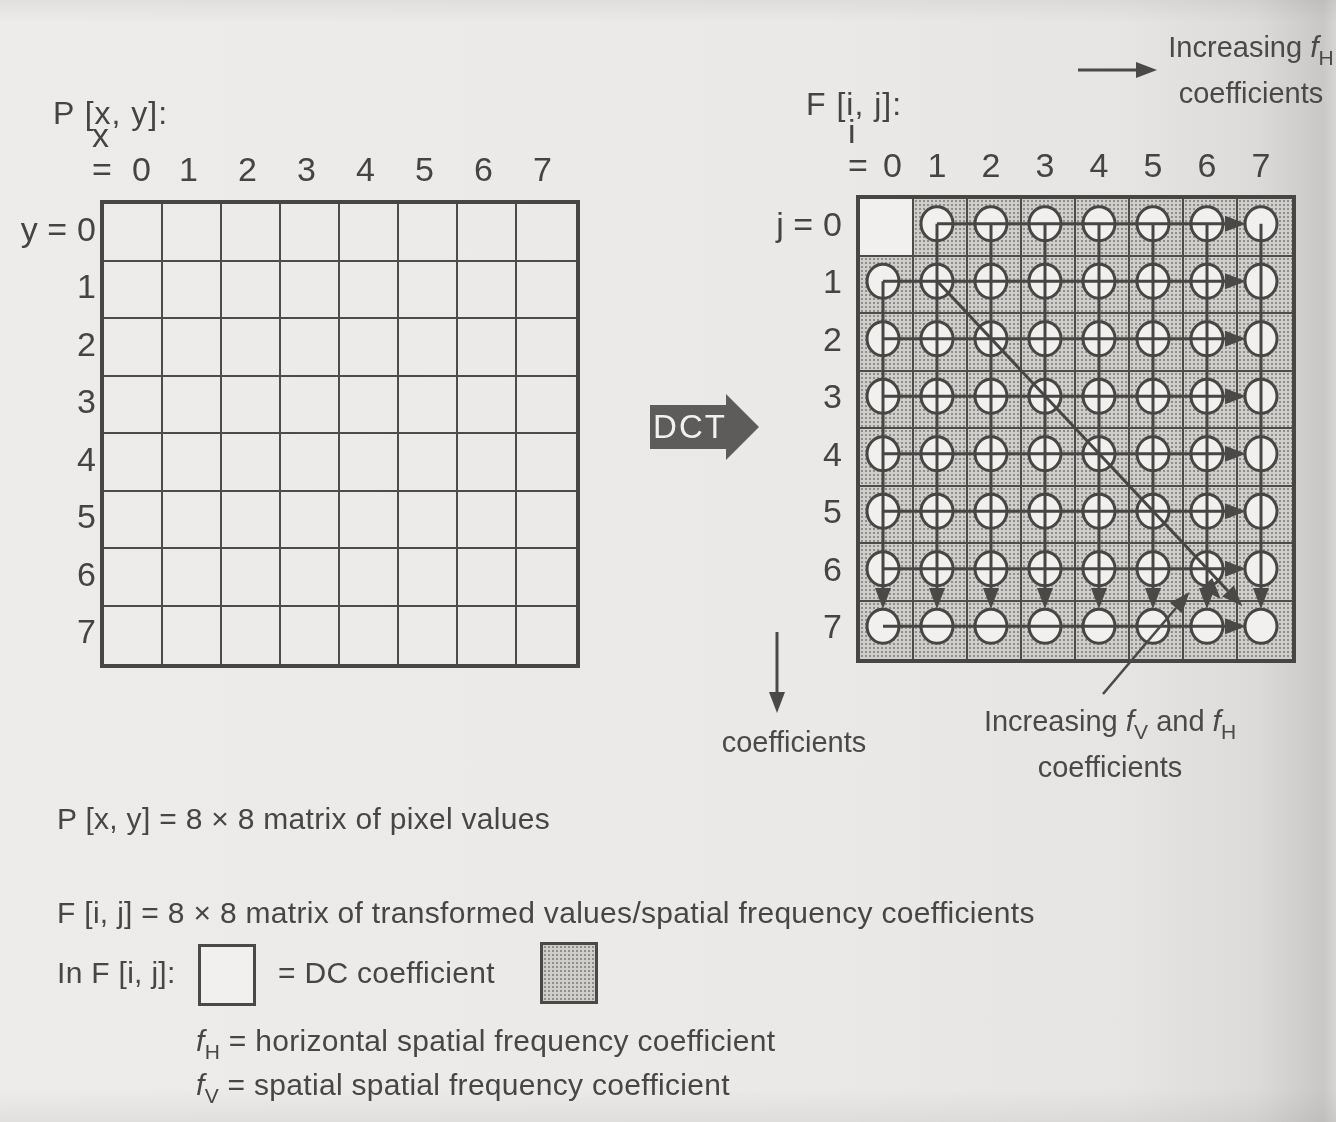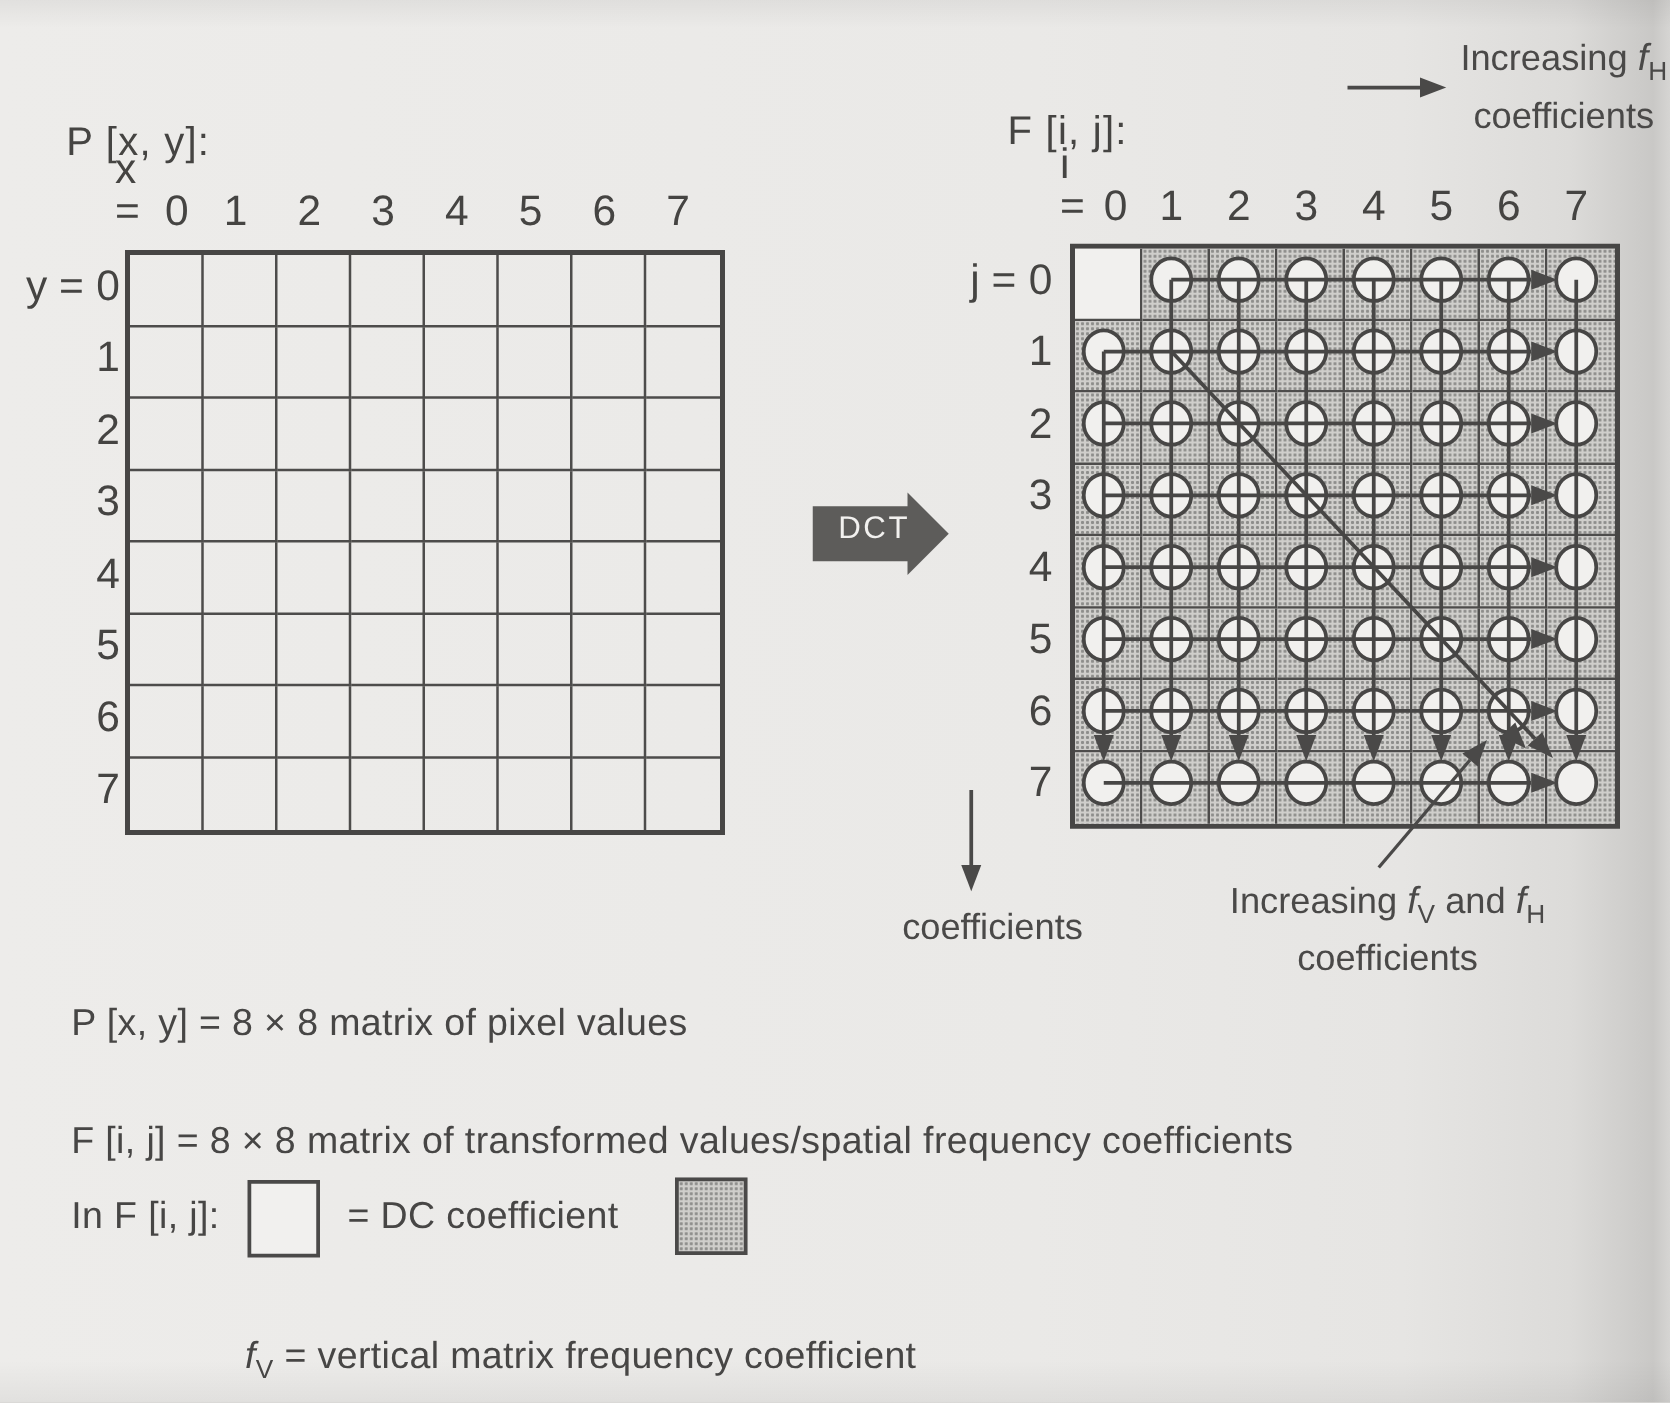--- a/index.html
+++ b/index.html
@@ -34,22 +34,22 @@
   .cslot.first{transform:translateX(-8px);}
   .rowaxis{position:absolute;}
   .rslot{position:absolute;right:0;width:100%;display:flex;align-items:center;
          justify-content:flex-end;gap:10px;font-size:34px;line-height:1;}
   
   .ann{position:absolute;font-size:29px;line-height:1.38;text-align:center;color:#4a4948;}
   .ann .l1{white-space:nowrap;}
   .fvar{font-style:italic;font-size:30px;}
   .sub{font-size:21px;vertical-align:-8px;}
   
-  #dct-label{left:652px;top:408px;width:76px;text-align:right;color:#f2f1ef;
-             font-size:25px;letter-spacing:2px;}
+  #dct-label{left:652px;top:408px;width:76px;text-align:center;color:#f2f1ef;
+             font-size:33px;letter-spacing:2px;}
   
   .leg{position:absolute;font-size:30px;letter-spacing:0.3px;white-space:nowrap;color:#474645;}
   .swatch{position:absolute;width:52px;height:56px;border:3.5px solid #4a4948;}
   .swatch.white{background:#f1f0ee;}
   .swatch.gray{background-color:#cfcecb;
          background-image:radial-gradient(circle,#8e8e8c 1.05px,rgba(0,0,0,0) 1.4px);
          background-size:4px 4px;}
   svg{position:absolute;pointer-events:none;}
 </style>
 </head>
@@ -367,17 +367,20 @@
     <div class="l1"><span>Increasing </span><span class="fvar">f</span><span class="sub">V</span><span> and </span><span class="fvar">f</span><span class="sub">H</span></div>
     <div class="l2">coefficients</div>
   </div>
 
   <div class="leg" style="left:57px;top:802px;">P [x, y] = 8 × 8 matrix of pixel values</div>
   <div class="leg" style="left:57px;top:896px;">F [i, j] = 8 × 8 matrix of transformed values/spatial frequency coefficients</div>
   <div class="leg" style="left:57px;top:956px;">In F [i, j]:</div>
   <div class="swatch white" style="left:198px;top:944px;"></div>
   <div class="leg" style="left:278px;top:956px;">= DC coefficient</div>
   <div class="swatch gray" style="left:540px;top:942px;"></div>
+  <div class="leg" style="left:196px;top:1024px;">
+    <span class="fvar">f</span><span class="sub">H</span> <span>= horizontal spatial frequency coefficient</span>
+  </div>
   <div class="leg" style="left:196px;top:1068px;">
-    <span class="fvar">f</span><span class="sub">V</span> <span>= vertical matrix frequency coefficient</span>
+    <span class="fvar">f</span><span class="sub">V</span> <span>= spatial spatial frequency coefficient</span>
   </div>
 
 </div>
 
 </body></html>

